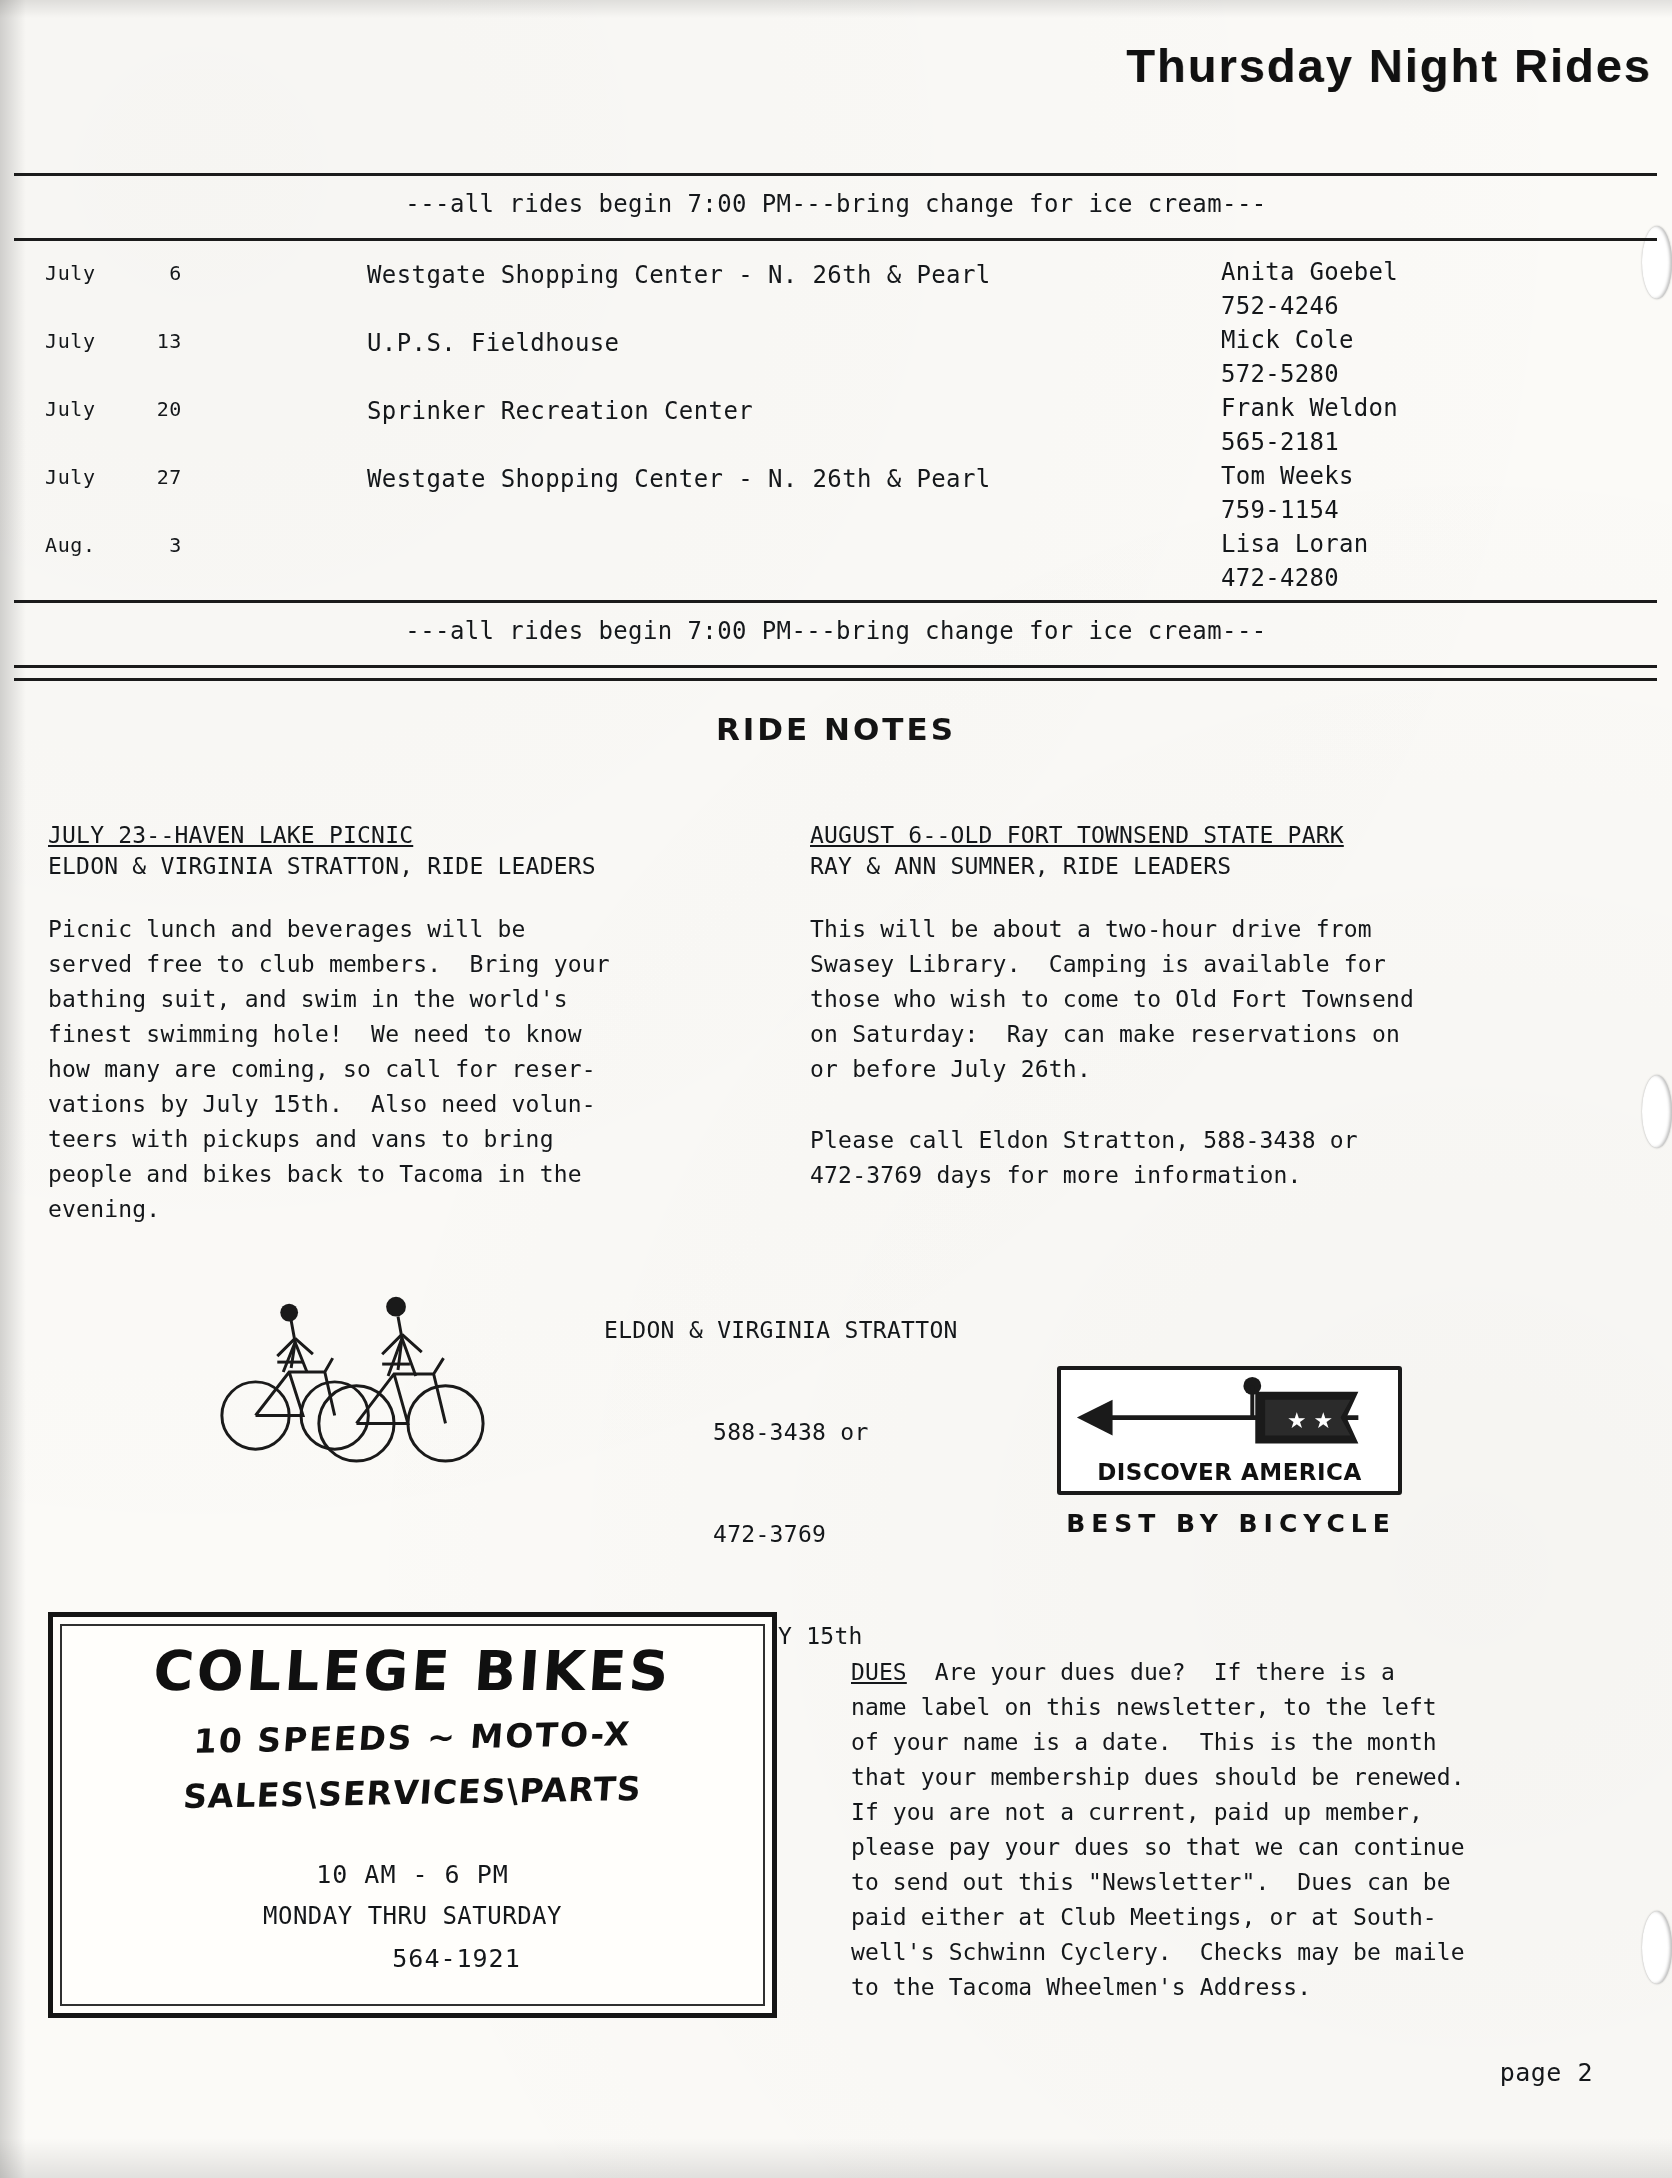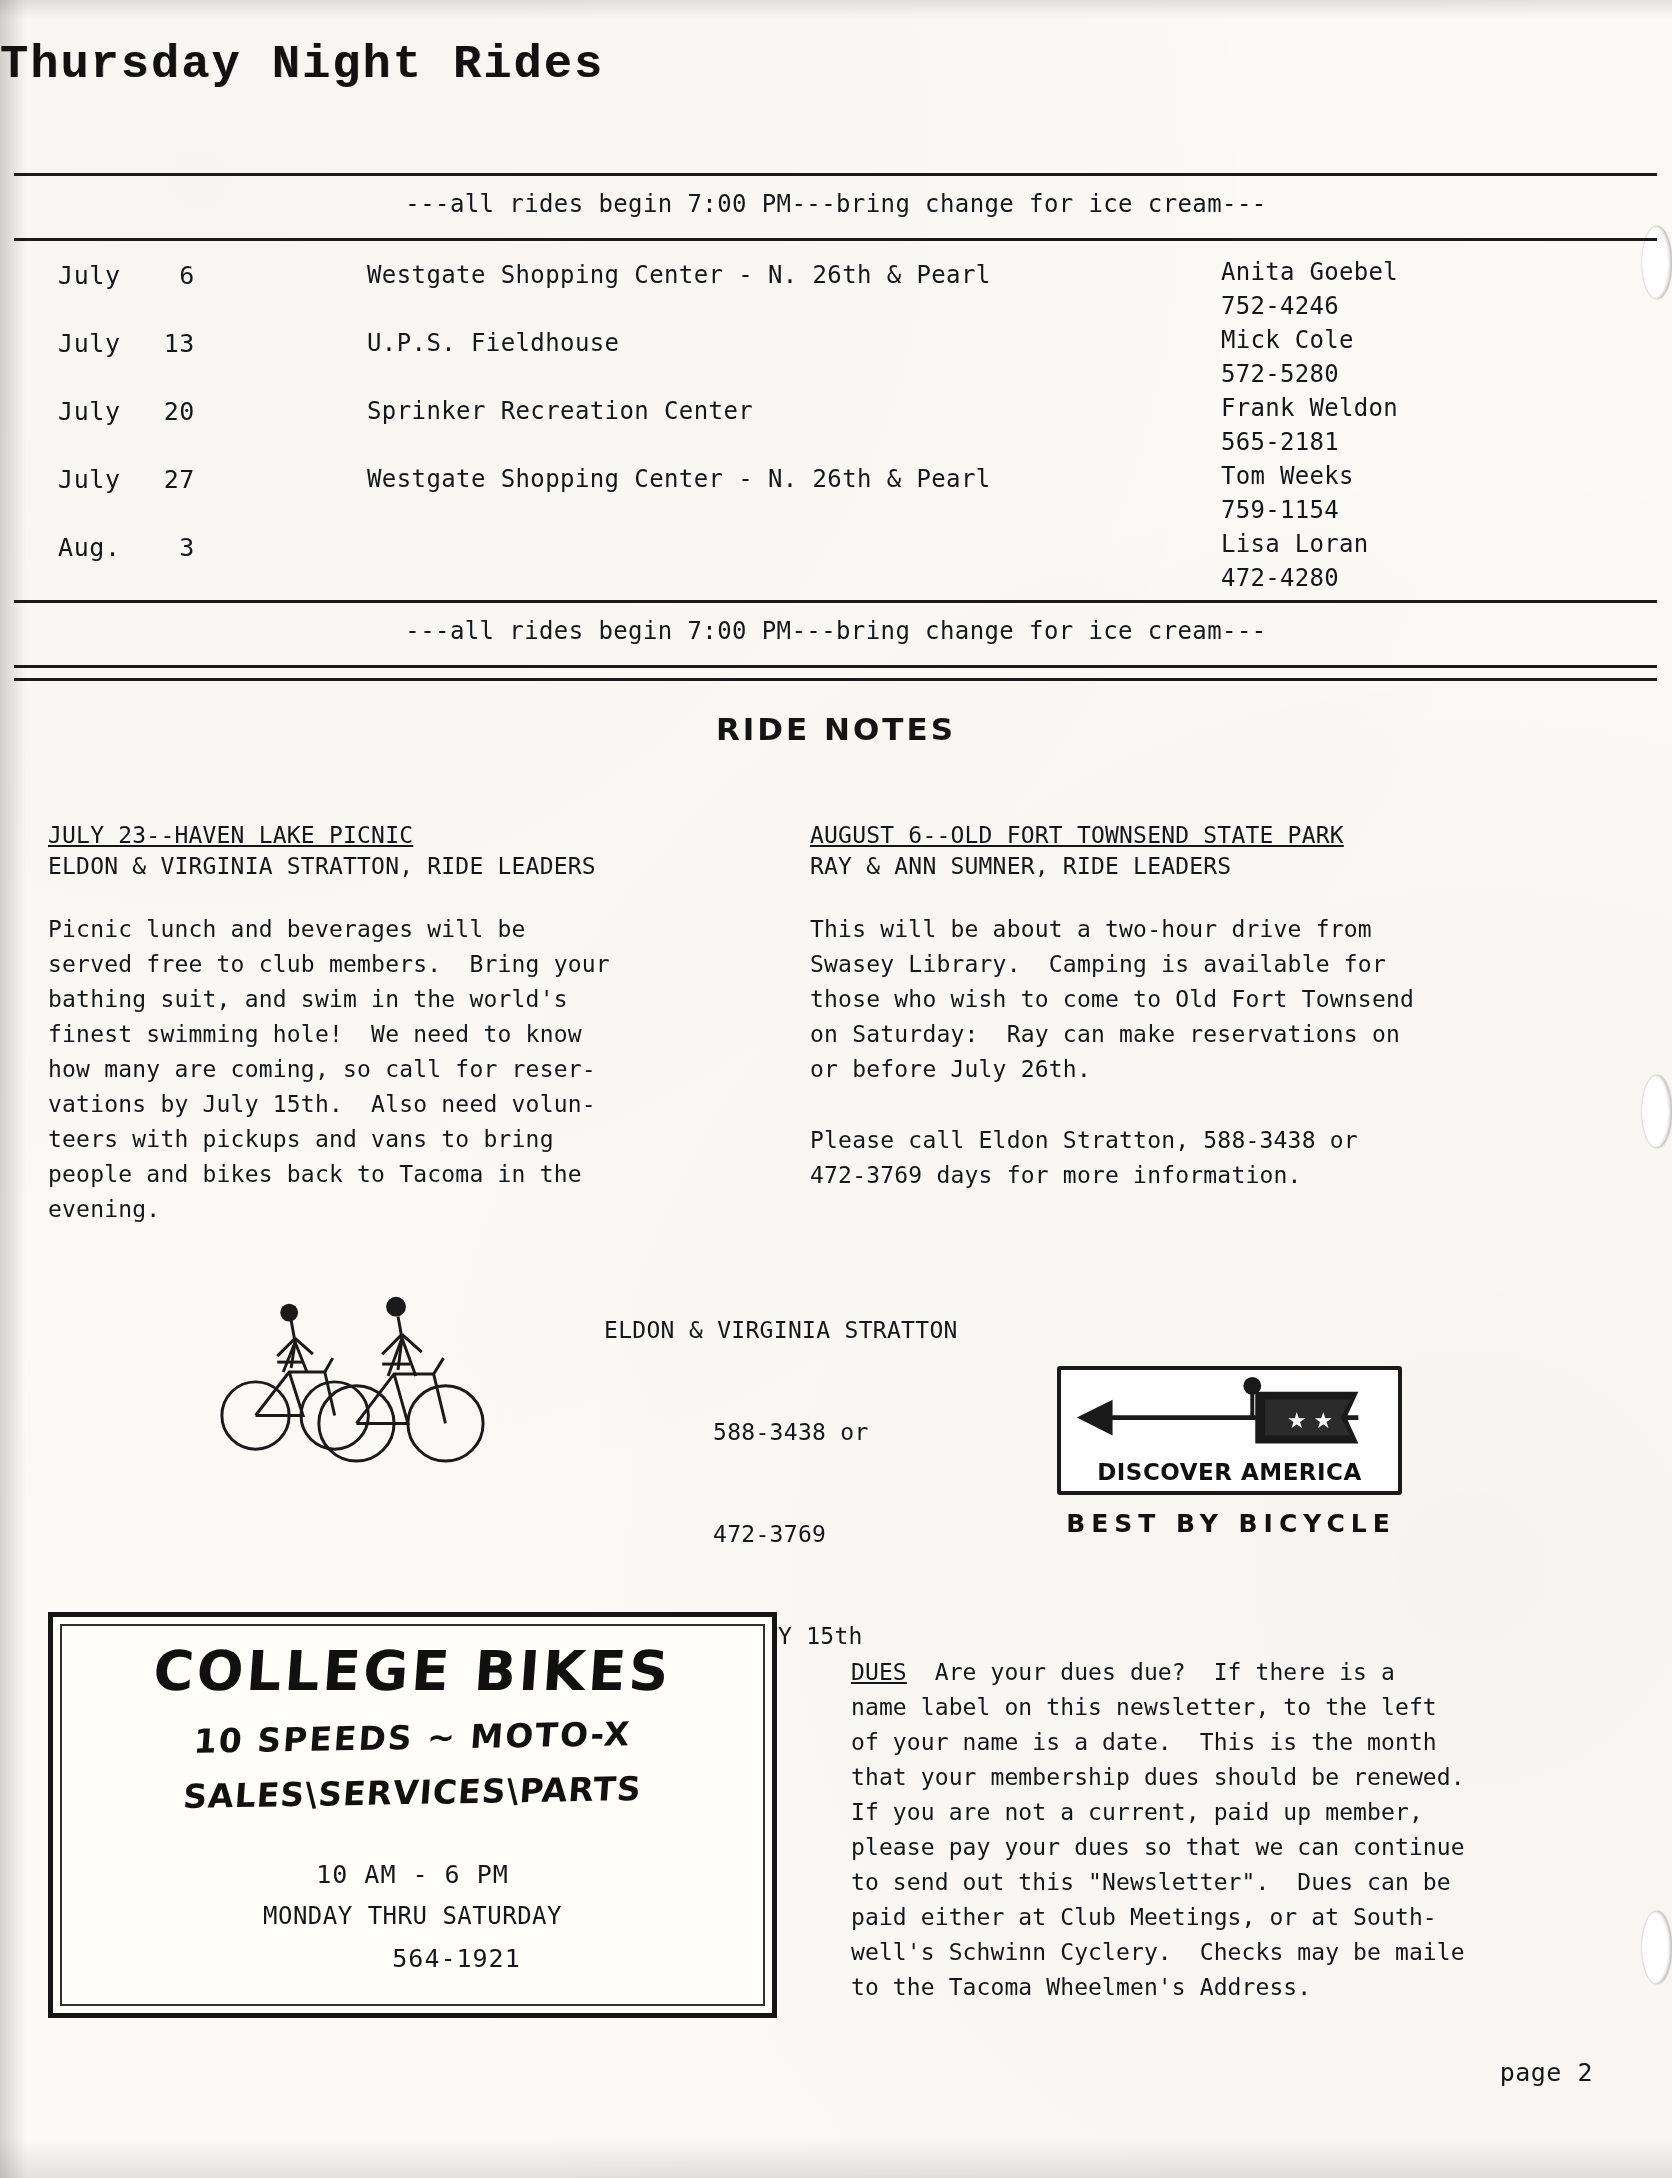--- a/index.html
+++ b/index.html
@@ -49,22 +49,22 @@
   .punch.p1 { right: 0px; top: 226px; }
   .punch.p2 { right: 0px; top: 1075px; }
   .punch.p3 { right: 0px; top: 1911px; }
 
   
   .title {
     position: absolute;
     top: 38px;
     left: 0;
     width: 1652px;
-    text-align: left;
-    font-family: Liberation Mono, monospace;
+    text-align: right;
+    font-family: Liberation Sans, sans-serif;
     font-weight: bold;
     font-size: 47px;
     letter-spacing: 2px;
     color: #111;
     text-shadow: 0.6px 0.4px 0 rgba(0,0,0,0.35);
   }
 
   .rule {
     position: absolute;
     left: 14px;
@@ -96,24 +96,24 @@
     left: 42px;
     top: 255px;
     width: 1584px;
   }
   .sched-row {
     position: relative;
     height: 68px;
   }
   .sched-date {
     position: absolute;
-    left: 16px;
+    left: 3px;
     top: 6px;
     width: 178px;
-    font-size: 25px;
+    font-size: 20px;
     letter-spacing: 0.6px;
   }
   .sched-date .mon { display: inline-block; width: 87px; }
   .sched-date .day { display: inline-block; width: 50px; text-align: right; }
   .sched-loc {
     position: absolute;
     left: 325px;
     top: 6px;
     width: 891px;
     font-size: 24px;

